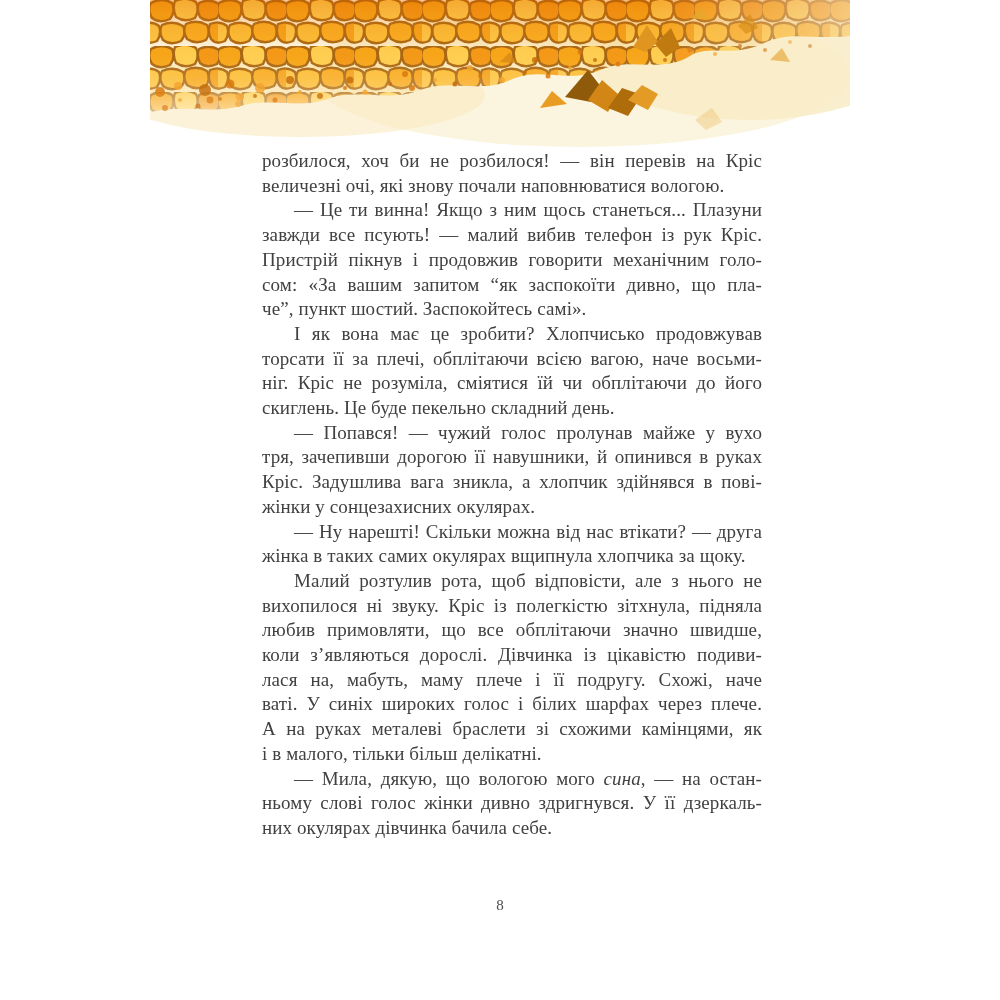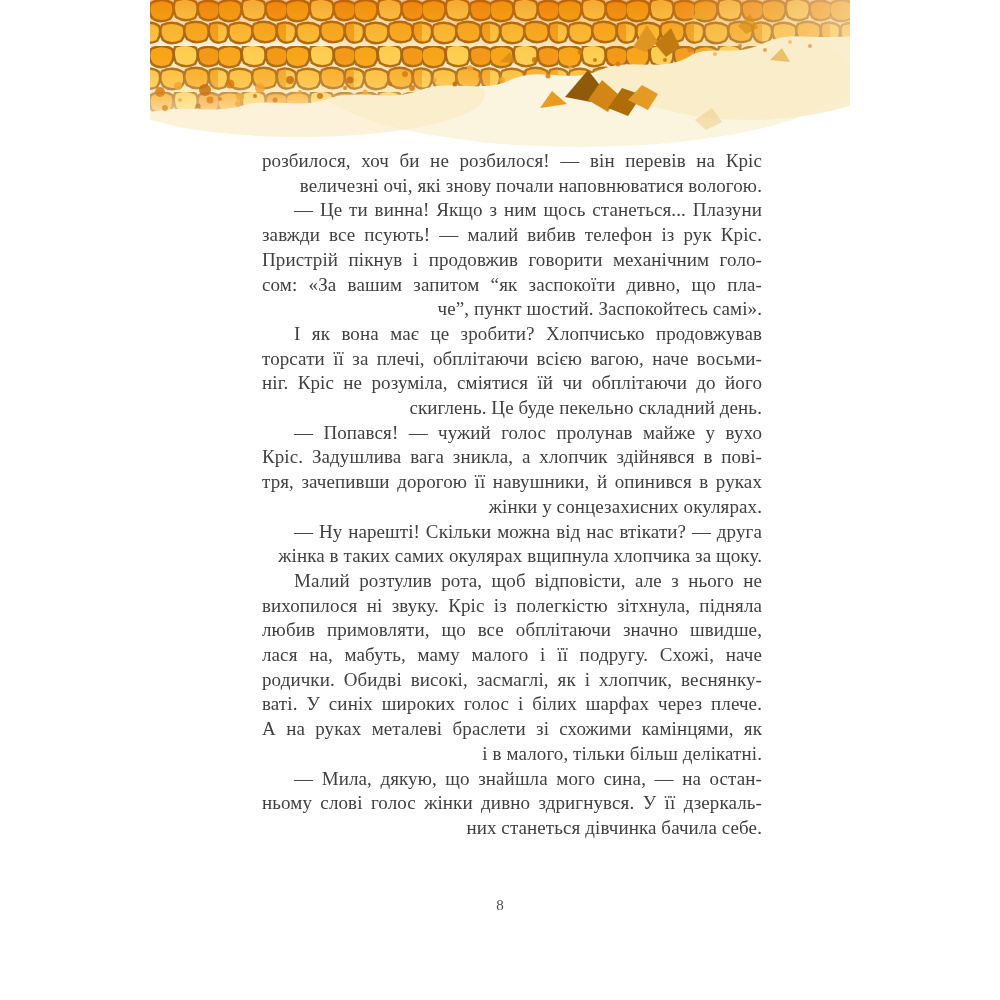--- a/index.html
+++ b/index.html
@@ -33,27 +33,27 @@
   .text-block {
     position: absolute;
     left: 112px;
     top: 149px;
     width: 500px;
     font-size: 19px;
     line-height: 24.7px;
     color: #414141;
     letter-spacing: 0.1px;
   }
-  .line { text-align: right; }
+  .line { text-align: left; }
   .line.just {
     text-align: justify;
     text-align-last: justify;
   }
   .line.ind { text-indent: 32px; }
-  .line .it { }
+  .line .it { font-style: italic; }
   .page-num {
     position: absolute;
     left: 0;
     top: 897px;
     width: 700px;
     text-align: center;
     font-size: 15px;
     color: #4d4d4d;
   }
 </style>
@@ -183,33 +183,33 @@
       <div class="line ind just"><span>— Це ти винна! Якщо з ним щось станеться... Плазуни</span></div>
       <div class="line just"><span>завжди все псують! — малий вибив телефон із рук Кріс.</span></div>
       <div class="line just"><span>Пристрій пікнув і продовжив говорити механічним голо-</span></div>
       <div class="line just"><span>сом: «За вашим запитом “як заспокоїти дивно, що пла-</span></div>
       <div class="line"><span>че”, пункт шостий. Заспокойтесь самі».</span></div>
       <div class="line ind just"><span>І як вона має це зробити? Хлопчисько продовжував</span></div>
       <div class="line just"><span>торсати її за плечі, обплітаючи всією вагою, наче восьми-</span></div>
       <div class="line just"><span>ніг. Кріс не розуміла, сміятися їй чи обплітаючи до його</span></div>
       <div class="line"><span>скиглень. Це буде пекельно складний день.</span></div>
       <div class="line ind just"><span>— Попався! — чужий голос пролунав майже у вухо</span></div>
+      <div class="line just"><span>тря, зачепивши дорогою її навушники, й опинився в руках</span></div>
       <div class="line just"><span>Кріс. Задушлива вага зникла, а хлопчик здійнявся в пові-</span></div>
-      <div class="line just"><span>тря, зачепивши дорогою її навушники, й опинився в руках</span></div>
       <div class="line"><span>жінки у сонцезахисних окулярах.</span></div>
       <div class="line ind just"><span>— Ну нарешті! Скільки можна від нас втікати? — друга</span></div>
       <div class="line"><span>жінка в таких самих окулярах вщипнула хлопчика за щоку.</span></div>
       <div class="line ind just"><span>Малий розтулив рота, щоб відповісти, але з нього не</span></div>
       <div class="line just"><span>вихопилося ні звуку. Кріс із полегкістю зітхнула, підняла</span></div>
       <div class="line just"><span>любив примовляти, що все обплітаючи значно швидше,</span></div>
-      <div class="line just"><span>лася на, мабуть, маму малого і її подругу. Схожі, наче</span></div>
-      <div class="line just"><span>родички. Обидві високі, засмаглі, як і хлопчик, веснянку-</span></div>
+      <div class="line just"><span>коли з’являються дорослі. Дівчинка із цікавістю подиви-</span></div>
+      <div class="line just"><span>лася на, мабуть, маму плече і її подругу. Схожі, наче</span></div>
       <div class="line just"><span>ваті. У синіх широких голос і білих шарфах через плече.</span></div>
       <div class="line just"><span>А на руках металеві браслети зі схожими камінцями, як</span></div>
       <div class="line"><span>і в малого, тільки більш делікатні.</span></div>
-      <div class="line ind just"><span>— Мила, дякую, що знайшла мого </span><span class="it">сина</span><span>, — на остан-</span></div>
+      <div class="line ind just"><span>— Мила, дякую, що вологою мого </span><span class="it">сина</span><span>, — на остан-</span></div>
       <div class="line just"><span>ньому слові голос жінки дивно здригнувся. У її дзеркаль-</span></div>
-      <div class="line"><span>них станеться дівчинка бачила себе.</span></div>
+      <div class="line"><span>них окулярах дівчинка бачила себе.</span></div>
     </div>
 
   <div class="page-num">8</div>
 
 </div>
 
 </body></html>

